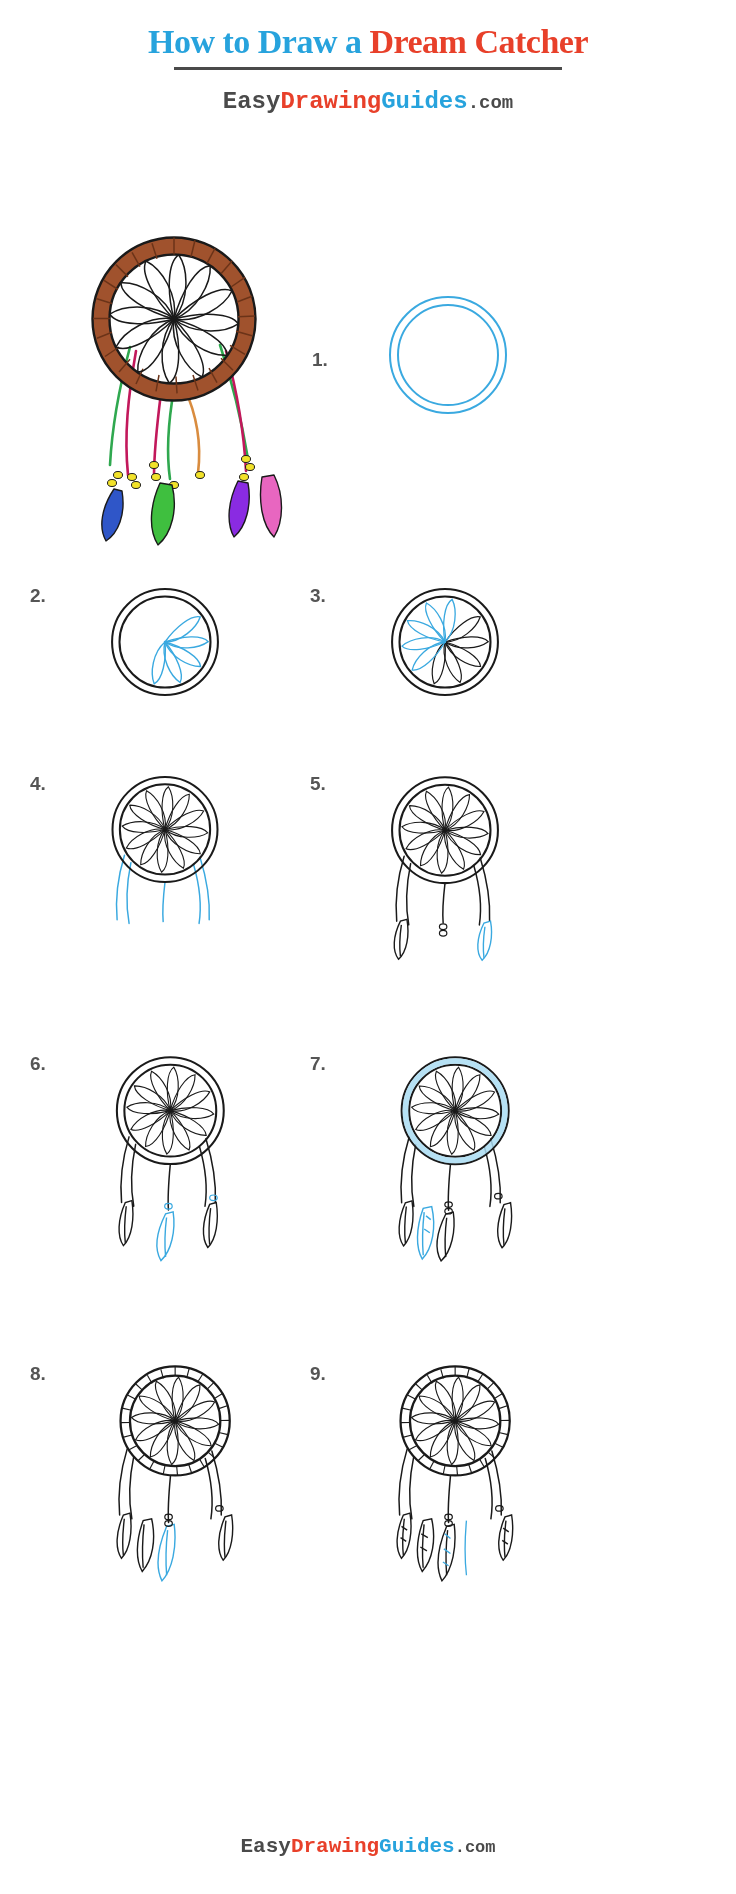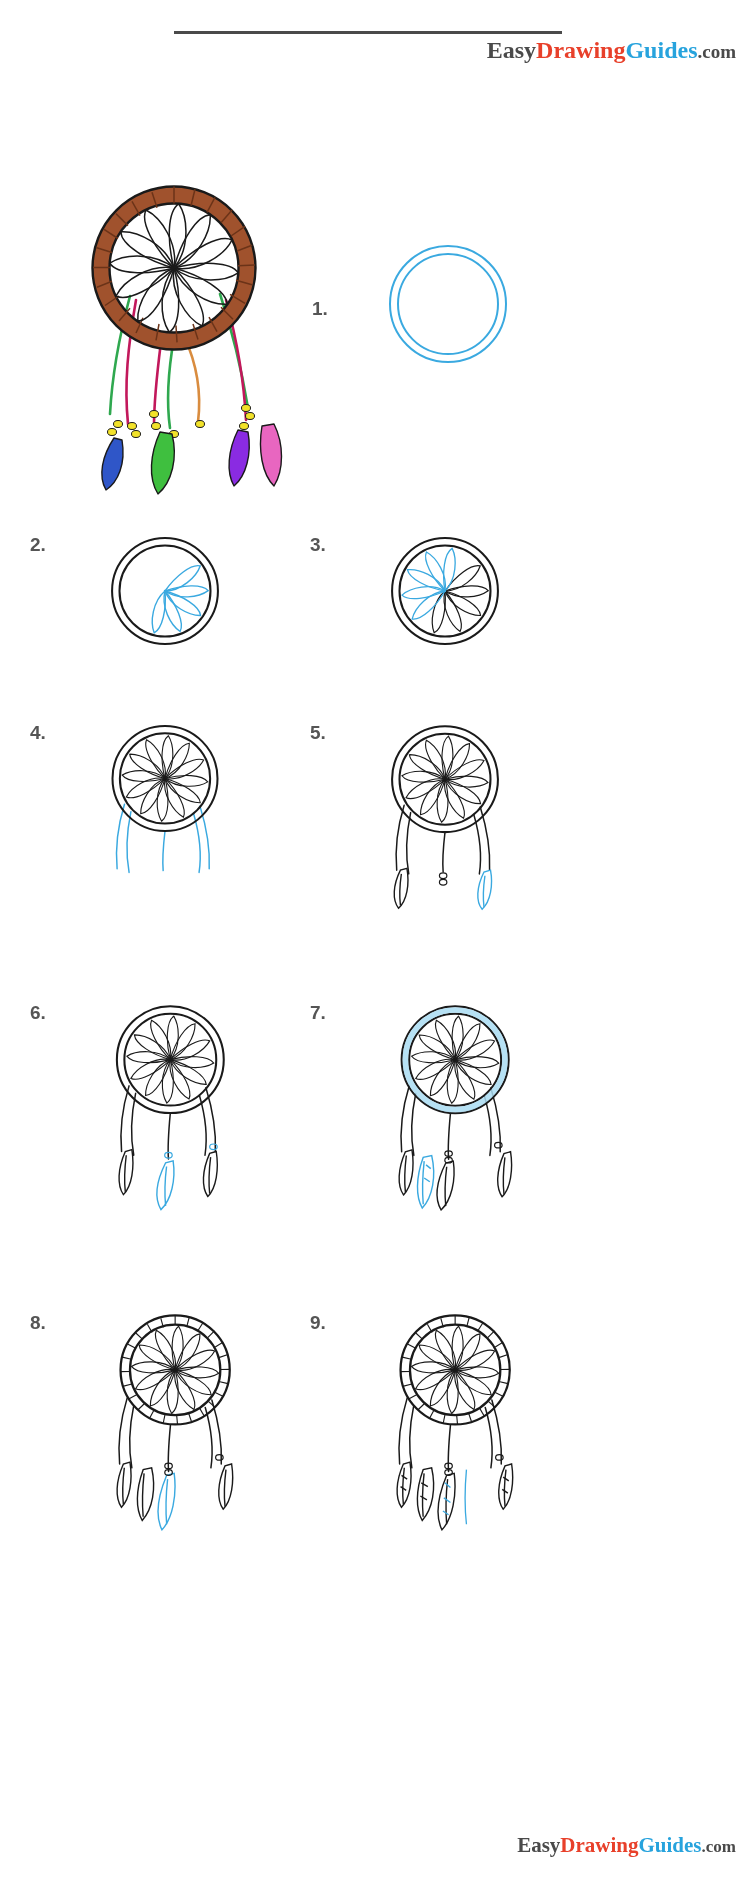--- a/index.html
+++ b/index.html
@@ -32,26 +32,25 @@
   .title .red  { color: #e8402a; }
 
   .rule {
     width: 388px;
     height: 3px;
     background: #4a4a4a;
     margin: 7px auto 0 auto;
   }
 
   .logo {
-    font-family: Liberation Serif, serif;
+    font-family: Liberation Mono, monospace;
     font-weight: bold;
     font-size: 24px;
-    margin-top: 3px;
+    margin-top: 18px;
     white-space: nowrap;
-    text-align: right;
   }
   .logo .gray { color: #4a4a4a; }
   .logo .red  { color: #e8402a; }
   .logo .blue { color: #27a3dd; }
   .logo .dotcom { font-size: 19px; color: #4a4a4a; }
 
   
   .steps {
     position: relative;
     width: 736px;
@@ -76,20 +75,23 @@
     bottom: 36px;
     text-align: center;
   }
   .footer .logo { font-size: 21px; }
   .footer .logo .dotcom { font-size: 17px; }
 </style>
 </head>
 <body>
 
 <div class="header">
+  <div class="title">
+    <span class="blue">How to Draw a </span><span class="red">Dream Catcher</span>
+  </div>
   <div class="rule"></div>
   <div class="logo">
     <span class="gray">Easy</span><span class="red">Drawing</span><span class="blue">Guides</span><span class="dotcom">.com</span>
   </div>
 </div>
 
 <div class="steps">
 
   <div class="art" style="left:62px; top:112px;">
     <svg width="230" height="290" viewBox="0 0 230 290">

